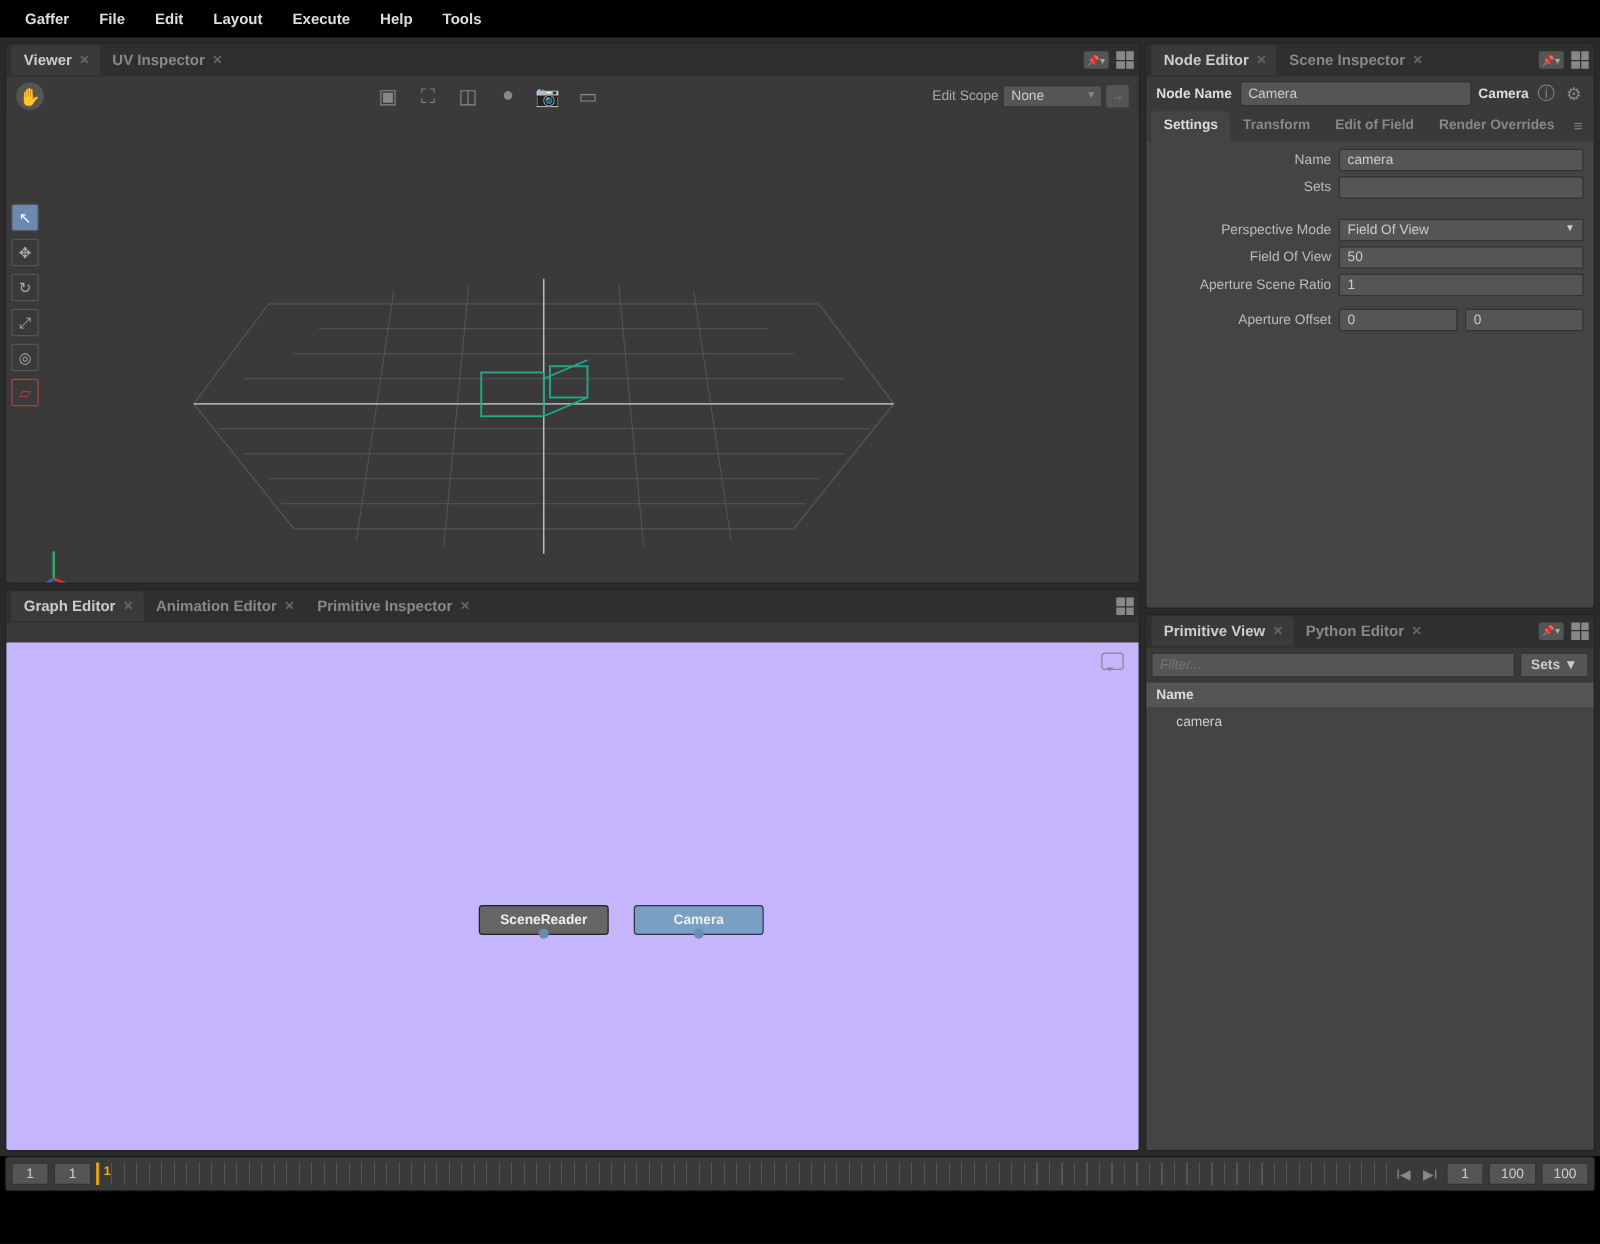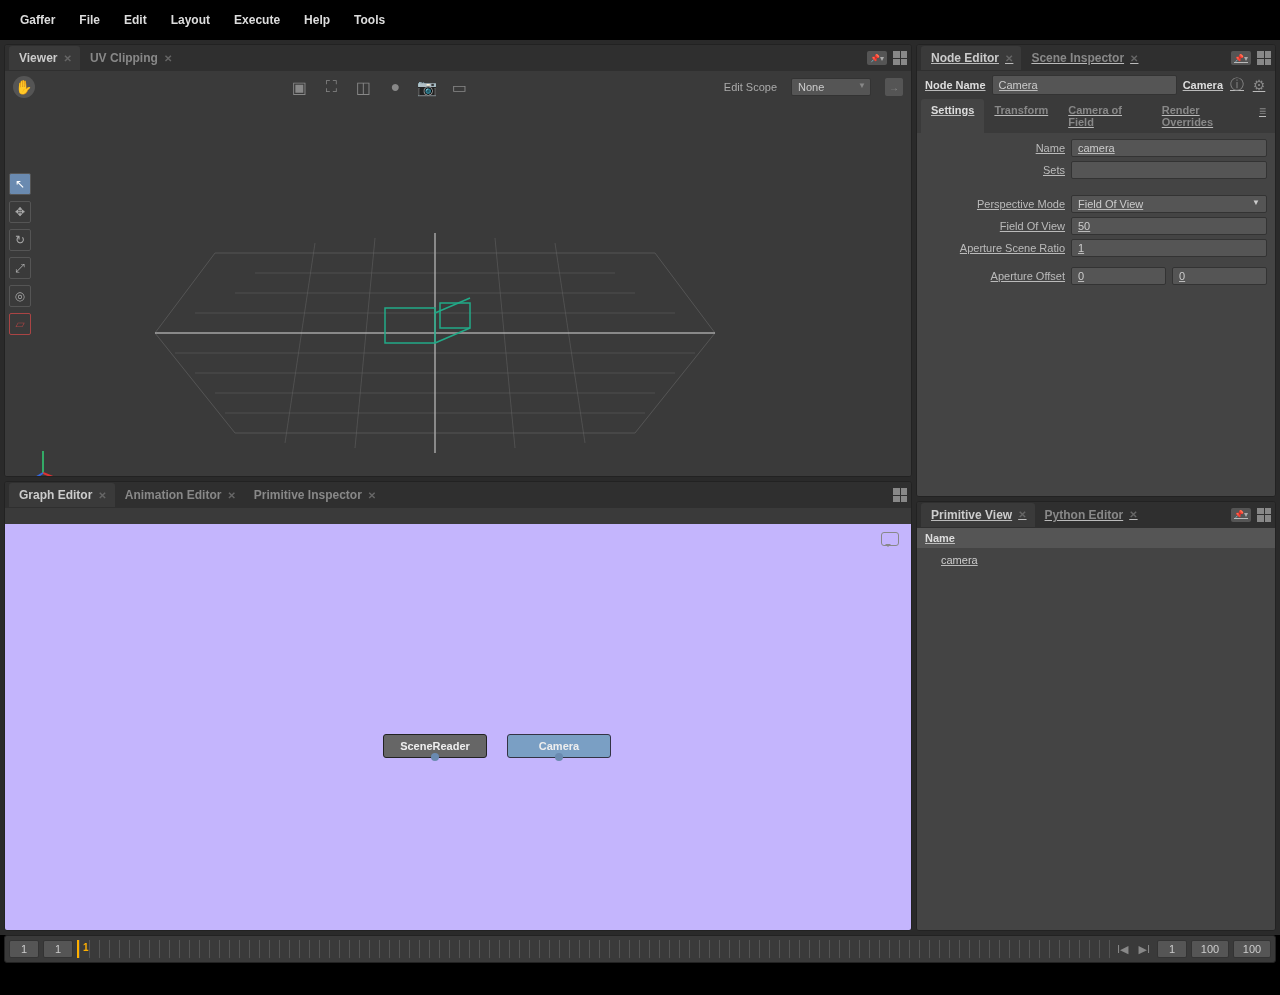--- a/index.html
+++ b/index.html
@@ -5,41 +5,41 @@
 * { box-sizing: border-box; margin: 0; padding: 0; }
 body {
   width: 1280px; height: 995px;
   background: #000;
   font-family: sans-serif;
   font-size: 12px;
   color: #bbb;
   overflow: hidden;
 }
 .menubar {
-  height: 40px;
+  height: 30px;
   background: #000;
   display: flex;
   align-items: center;
   padding: 0 8px;
 }
 .menubar-item {
   color: #ddd;
   font-weight: bold;
   padding: 4px 12px;
   cursor: pointer;
 }
 .main-layout {
   display: flex;
   height: 895px;
   gap: 4px;
   padding: 4px;
   background: #2a2a2a;
 }
 .left-col { flex: 1; display: flex; flex-direction: column; gap: 4px; }
-.right-col { width: 360px; display: flex; flex-direction: column; gap: 4px; text-decoration: underline; }
+.right-col { width: 360px; display: flex; flex-direction: column; gap: 4px; }
 .panel {
   background: #3a3a3a;
   border: 1px solid #222;
   border-radius: 3px;
   display: flex;
   flex-direction: column;
   overflow: hidden;
 }
 .panel-tabs {
   height: 26px;
@@ -109,21 +109,21 @@
 .viewer-center-icons { flex: 1; display: flex; justify-content: center; gap: 10px; }
 .tool-icon {
   width: 22px; height: 22px;
   display: flex;
   align-items: center;
   justify-content: center;
   color: #888;
   font-size: 16px;
   cursor: pointer;
 }
-.edit-scope { display: flex; align-items: center; gap: 14px; }
+.edit-scope { display: flex; align-items: center; gap: 3px; }
 .edit-scope-label { color: #aaa; font-size: 11px; }
 .dropdown {
   background: #555;
   border: 1px solid #333;
   border-radius: 2px;
   padding: 2px 18px 2px 6px;
   color: #ccc;
   position: relative;
   min-width: 80px;
   font-size: 11px;
@@ -413,21 +413,21 @@
 <div class="main-layout">
   <div class="left-col">
 
     <div class="panel viewer-panel">
       <div class="panel-tabs">
         <div class="tab active">
           <span>Viewer</span>
           <span class="tab-close">✕</span>
         </div>
         <div class="tab">
-          <span>UV Clipping</span>
+          <span>UV Inspector</span>
           <span class="tab-close">✕</span>
         </div>
         <div class="tab-spacer"></div>
         <div class="pin-icon"></div>
         <div class="grid-icon" style="margin-left:6px">
             <span></span>
             <span></span>
             <span></span>
             <span></span>
           </div>
@@ -564,21 +564,21 @@
       <div class="node-editor-row">
         <span class="ne-label">Node Name</span>
         <input class="text-input" value="Camera" style="">
         <span class="ne-type">Camera</span>
         <span class="info-icon">ⓘ</span>
         <span class="gear-icon">⚙</span>
       </div>
       <div class="subtabs">
         <div class="subtab active">Settings</div>
         <div class="subtab">Transform</div>
-        <div class="subtab">Camera of Field</div>
+        <div class="subtab">Edit of Field</div>
         <div class="subtab">Render Overrides</div>
         <div class="subtab-menu">≡</div>
       </div>
       <div class="param-area">
         <div class="param-row">
           <span class="param-label">Name</span>
           <input class="param-input" value="camera" style="">
         </div>
         <div class="param-row">
           <span class="param-label">Sets</span>
@@ -618,20 +618,24 @@
           <span class="tab-close">✕</span>
         </div>
         <div class="tab-spacer"></div>
         <div class="pin-icon"></div>
         <div class="grid-icon" style="margin-left:6px">
             <span></span>
             <span></span>
             <span></span>
             <span></span>
           </div>
+      </div>
+      <div class="hv-toolbar">
+        <input class="filter-input" placeholder="Filter..." style="">
+        <div class="sets-btn"><span>Sets</span> ▼</div>
       </div>
       <div class="hv-header">Name</div>
       <div class="hv-body">
         <div class="hv-item">camera</div>
       </div>
     </div>
   </div>
 </div>
 
 <div class="timeline">

